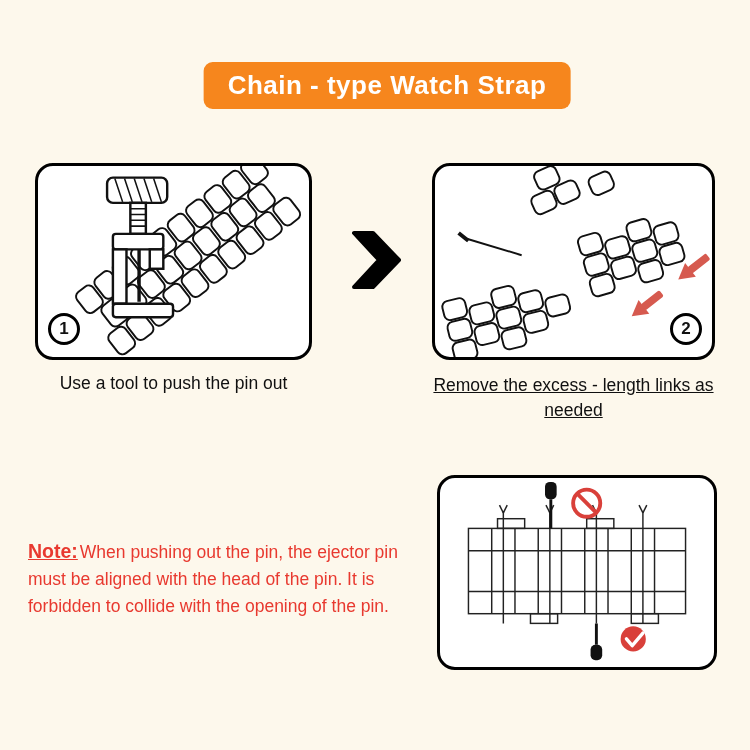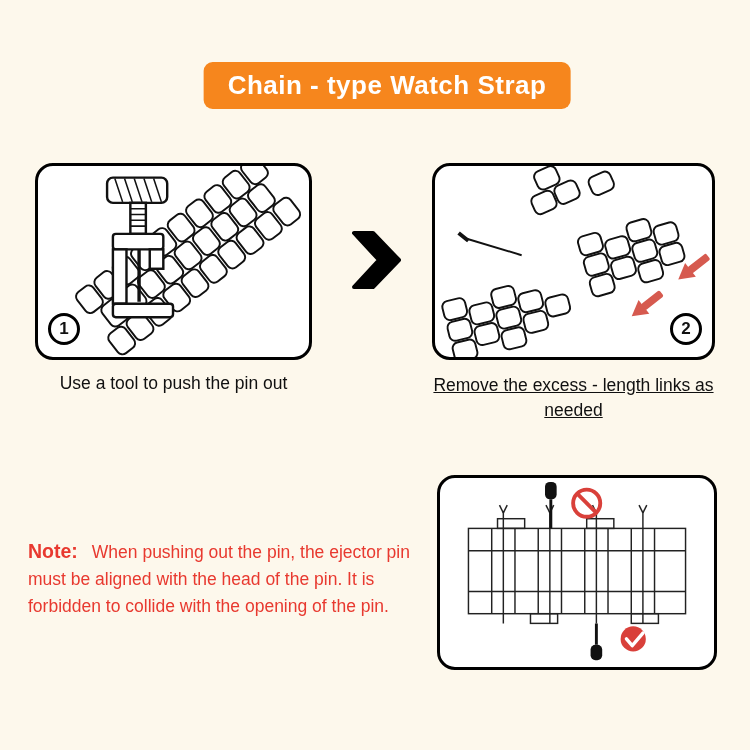--- a/index.html
+++ b/index.html
@@ -40,21 +40,21 @@
   .badge-2{right:10px;bottom:12px;}
 
   .caption{position:absolute;font-size:17.5px;color:#101010;text-align:center;}
   .caption-1{left:35px;top:373px;width:277px;}
   .caption-2{left:428px;top:373px;width:291px;line-height:1.4;text-decoration:underline;}
 
   .note{
     position:absolute;left:28px;top:536px;width:412px;
     color:#E8392F;font-size:17.5px;line-height:1.55;
   }
-  .note-label{font-weight:bold;font-size:19.5px;margin-right:14px;}
+  .note-label{font-weight:bold;font-size:19.5px;margin-right:2px;text-decoration:underline;}
 </style>
 </head>
 <body>
 
 <div class="page">
 
   <div class="banner">
     <span>Chain - type Watch Strap</span>
   </div>
 

